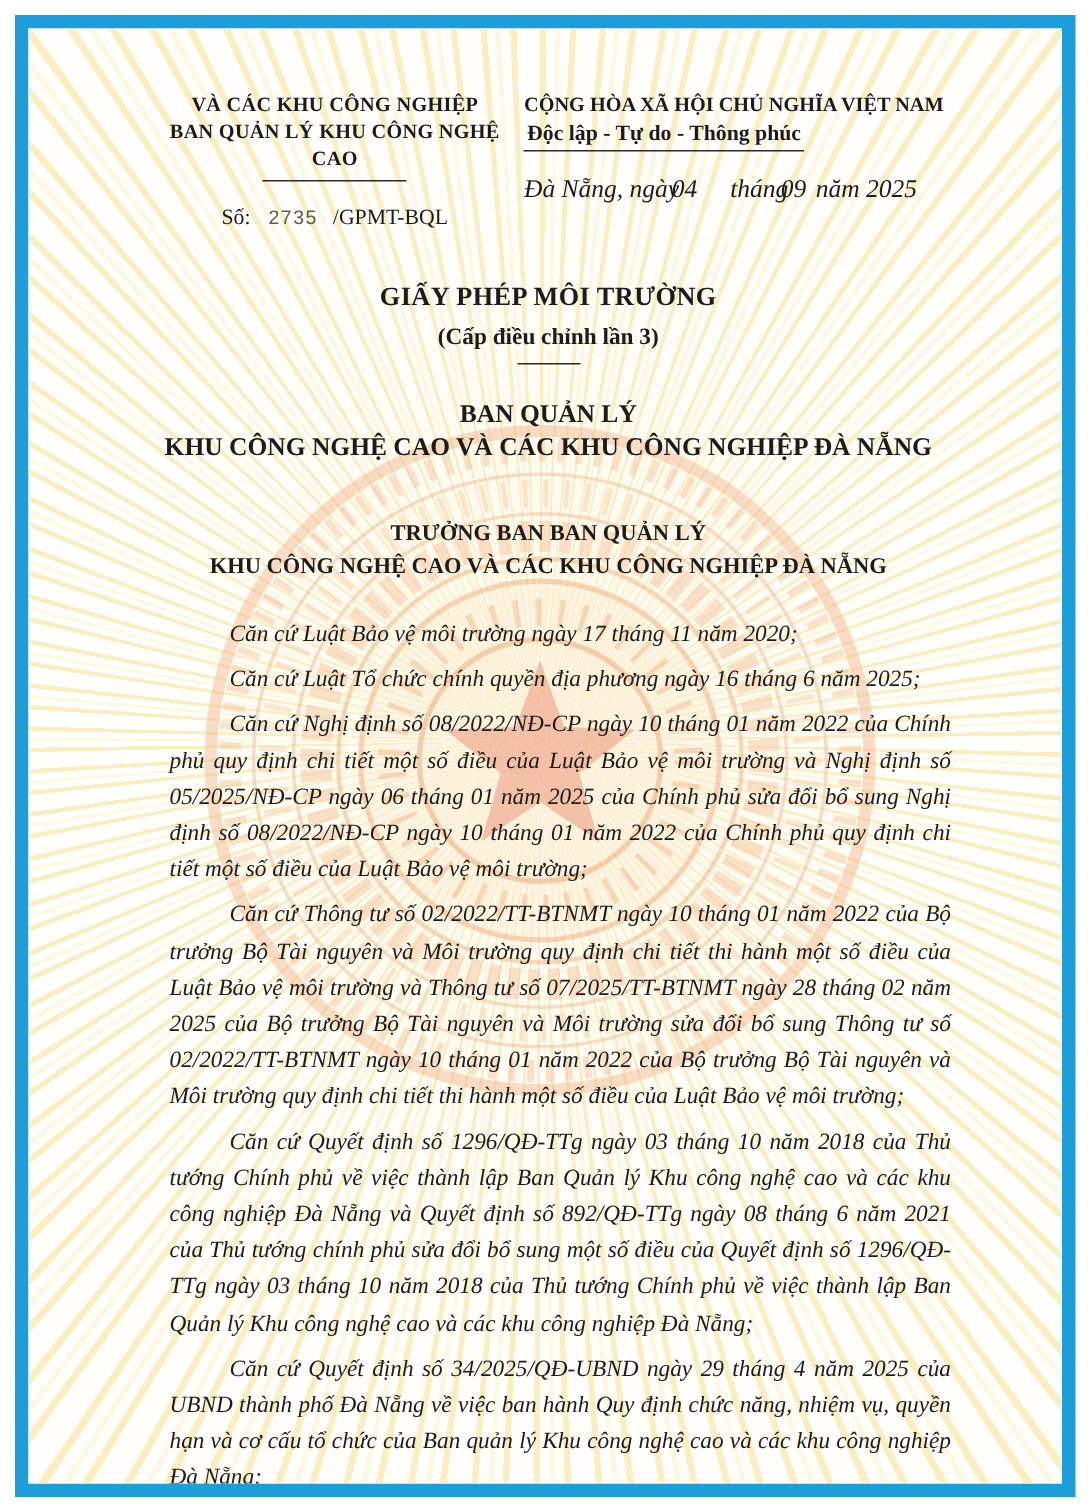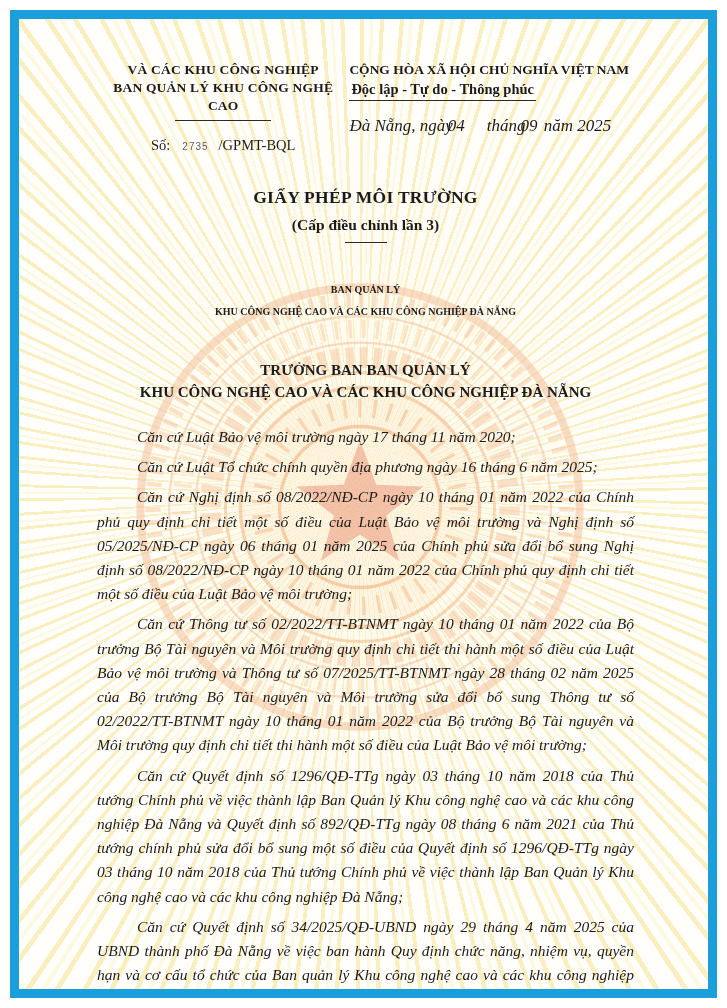--- a/index.html
+++ b/index.html
@@ -58,44 +58,44 @@
   .motto {
     display: inline-block;
     font-size: 14.5px; font-weight: bold;
     border-bottom: 1.6px solid #2a2a2a;
     padding: 0 2px 2px 2px;
     margin-top: 2px;
   }
   .so-line { margin-top: 16px; font-size: 14.5px; }
   .so-num {
     font-family: "Liberation Sans", sans-serif;
-    color: #5a5a56; font-size: 10px; letter-spacing: 1px;
+    color: #5a5a56; font-size: 13px; letter-spacing: 1px;
     padding: 0 10px 0 12px;
   }
   .dateline { margin-top: 15px; font-size: 17px; font-style: italic; white-space: nowrap; }
   .d-overlap { margin-left: -5px; }
   .d-gap { display: inline-block; width: 22px; }
   .d-gap2 { display: inline-block; width: 2px; }
   
   .title-wrap { text-align: center; margin-top: 33px; }
   .doc-title { font-size: 17.5px; font-weight: bold; letter-spacing: 0.3px; margin-top: 28px; }
   .doc-sub { font-size: 15.5px; font-weight: bold; margin-top: 8px; }
   .title-rule { width: 42px; border-bottom: 1.5px solid #2a2a2a; margin: 8px auto 0 auto; height: 0; }
   
-  .issuer { text-align: center; margin-top: 36px; font-weight: bold; font-size: 10px; line-height: 22px; }
+  .issuer { text-align: center; margin-top: 22px; font-weight: bold; font-size: 17px; line-height: 22px; }
   .authority { text-align: center; margin-top: 36px; font-weight: bold; font-size: 15px; line-height: 22px; }
   
   .recitals { margin-top: 22px; }
   .recitals p {
     font-style: italic;
     font-size: 15.5px;
     line-height: 24.2px;
     text-align: justify;
     text-indent: 40px;
-    margin: 0 0 6px 0;
+    margin: 0 0 6px 16px;
   }
 </style>
 </head>
 <body>
 
 <div class="page">
   <div class="frame">
     <div class="inner">
       <div class="rays"></div>
 

